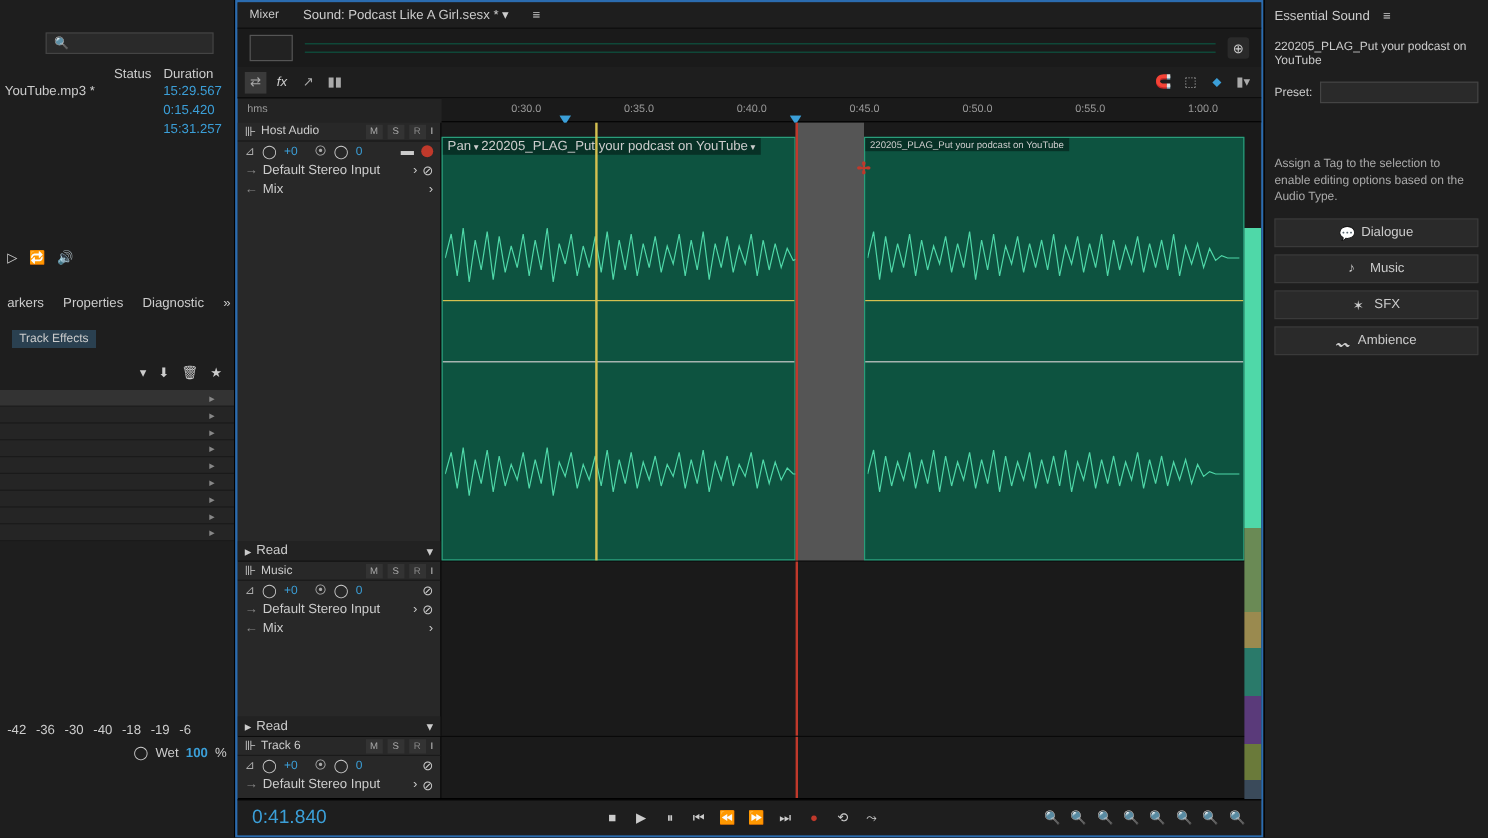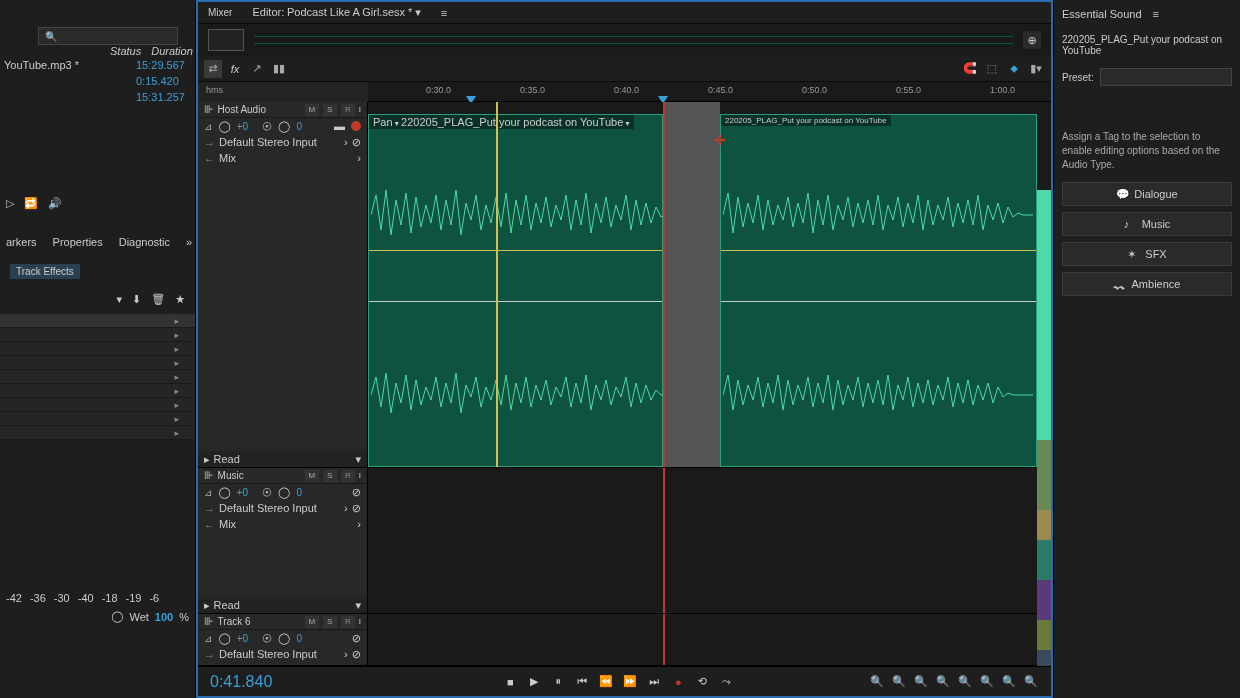--- a/index.html
+++ b/index.html
@@ -1,21 +1,21 @@
 <!DOCTYPE html>
 <html><head>
 <meta charset="utf-8">
 <style>
 * { margin: 0; padding: 0; box-sizing: border-box; font-family: -apple-system, 'Segoe UI', sans-serif; font-size: 11px; color: #ccc; }
 body { background: #1a1a1a; width: 1240px; height: 698px; overflow: hidden; position: relative; }
 
 .left-panel { position: absolute; left: 0; top: 0; width: 196px; height: 698px; background: #1e1e1e; border-right: 1px solid #000; }
 .search-bar { margin: 27px 0 0 38px; width: 140px; height: 18px; background: #2a2a2a; border: 1px solid #444; display: flex; align-items: center; padding: 0 6px; }
 .search-icon { font-size: 10px; color: #888; }
-.file-headers { display: flex; padding: 0 17px; color: #999; font-size: 10px; font-style: italic; }
+.file-headers { display: flex; margin-top: 11px; padding: 0 2px; color: #999; font-size: 10px; }
 .fh-status { margin-left: 93px; }
 .fh-duration { margin-left: 10px; }
 .file-row { display: flex; padding: 2px 4px; font-size: 10px; }
 .file-name { flex: 1; overflow: hidden; white-space: nowrap; }
 .file-dur { color: #3b9fd8; width: 55px; }
 .media-tools { margin-top: 88px; padding: 4px 6px; display: flex; gap: 10px; align-items: center; }
 .tabs-row { display: flex; gap: 16px; margin-top: 18px; padding: 4px 6px; font-size: 10px; color: #aaa; }
 .tab-active { background: #2a4050; padding: 2px 6px; margin-top: 12px; margin-left: 10px; display: inline-block; font-size: 10px; }
 .etc-row { display: flex; justify-content: flex-end; gap: 10px; padding: 4px 10px; margin-top: 10px; }
 .slot-strip { margin-top: 4px; }
@@ -179,21 +179,21 @@
     <span>Wet</span>
     <span class="wet-val">100</span>
     <span>%</span>
   </div>
 </div>
 
 <div class="center-panel">
   <div class="top-tabs">
     <span class="top-tab">Mixer</span>
     <span class="top-tab active">
-      <span>Editor:</span>
+      <span>Sound:</span>
       <span>Podcast Like A Girl.sesx *</span>
       <span>▾</span>
     </span>
     <span>≡</span>
   </div>
 
   <div class="overview">
     <div class="ov-box"></div>
     <div class="ov-track"></div>
     <div class="ov-btn">⊕</div>

